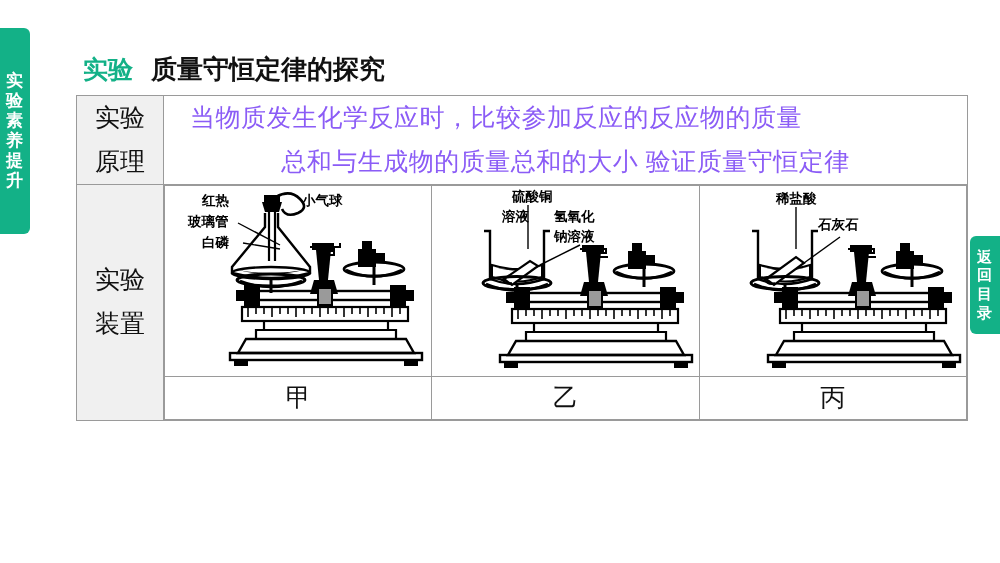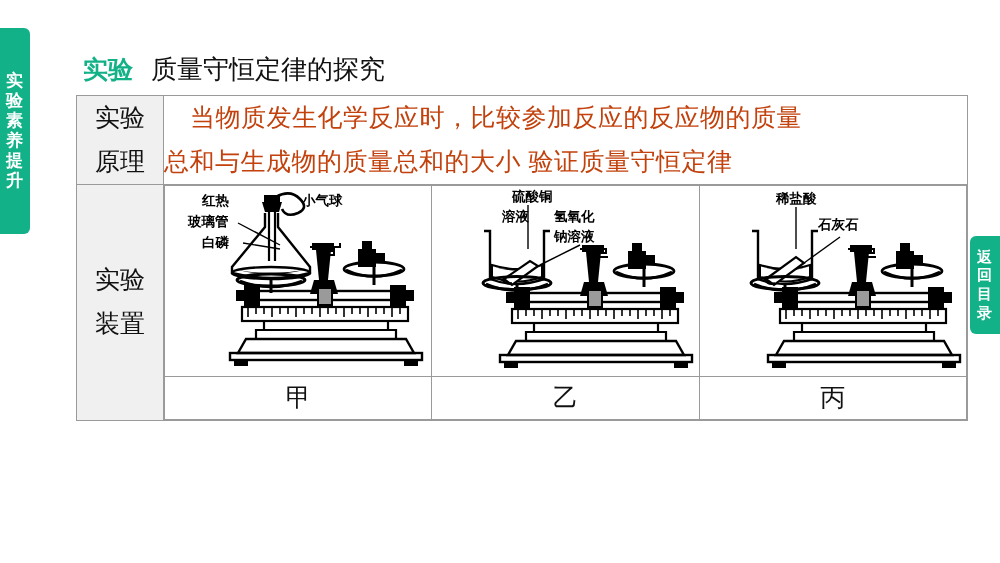--- a/index.html
+++ b/index.html
@@ -62,21 +62,21 @@
     white-space: nowrap;
   }
   .title-tag {
     color: #13B187;
     font-size: 25px;
     font-weight: bold;
   }
   .title-text {
     color: #111111;
     font-size: 26px;
-    font-weight: normal;
+    font-weight: bold;
   }
 
   
   #exp-table {
     position: absolute;
     left: 76px;
     top: 95px;
     width: 892px;
     border-collapse: collapse;
     table-layout: fixed;
@@ -91,26 +91,26 @@
     background: #f0f0f0;
     text-align: center;
     font-size: 25px;
     color: #111;
     line-height: 1.75;
   }
   td.rowhead .ch2 { display: block; }
   td.principle {
     padding: 6px 10px 10px 10px;
     font-size: 25px;
-    color: #c2410c;
+    color: #8b5cf6;
     line-height: 1.75;
     letter-spacing: 0.5px;
   }
   td.principle .ln1 { display: block; padding-left: 26px; }
-  td.principle .ln2 { display: block; }
+  td.principle .ln2 { display: block; text-align: center; }
   td.device { height: 232px; position: relative; }
   td.apparatus-cell { padding: 0; position: relative; height: 190px; }
   td.caption-cell {
     height: 42px;
     text-align: center;
     font-size: 25px;
     color: #111;
   }
   .inner-tbl { width: 100%; border-collapse: collapse; table-layout: fixed; padding-left: 48px; }
   .inner-tbl td { border: none; }

